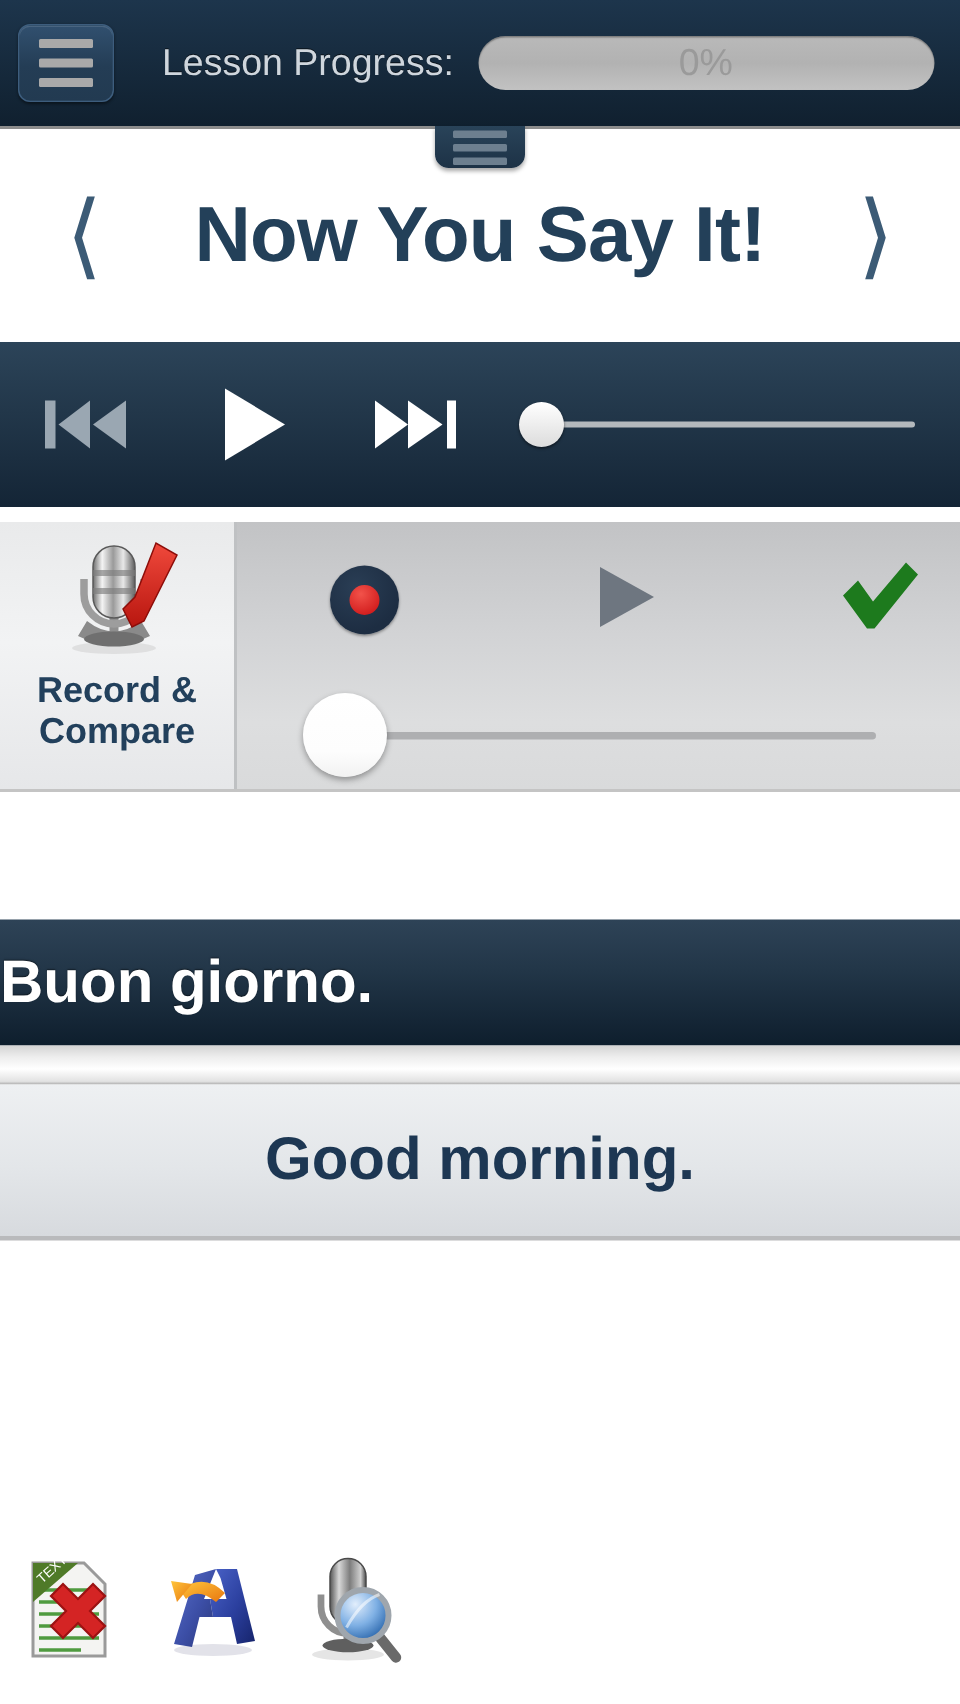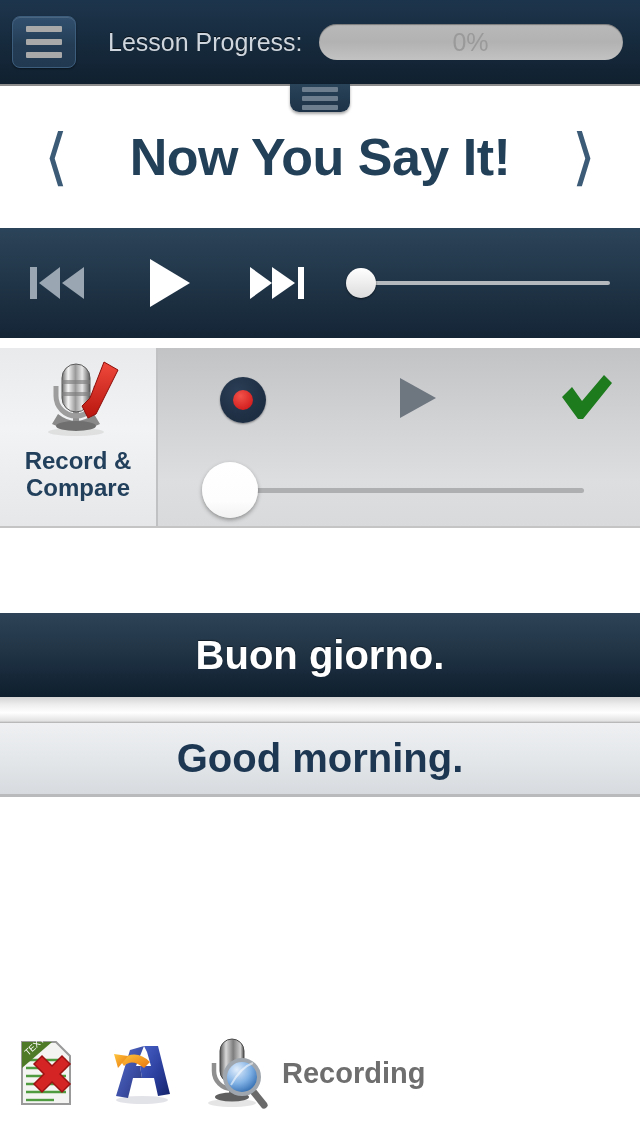--- a/index.html
+++ b/index.html
@@ -139,32 +139,32 @@
   .rc-knob {
     position:absolute; left:44px; width:56px; height:56px; border-radius:50%;
     background:linear-gradient(to bottom,#ffffff 0%,#fdfdfd 70%,#f2f2f2 100%);
     box-shadow:0 2px 4px rgba(0,0,0,.35); z-index:2; cursor:pointer;
   }
 
   
   .phrase-target {
     position:absolute; left:0; top:613px; width:640px; height:84px;
     background:linear-gradient(to bottom,#2e4357 0%,#223648 40%,#0e1e2d 100%);
-    display:flex; align-items:center; justify-content:center;
+    display:flex; align-items:center; justify-content:flex-start;
     cursor:pointer;
   }
   .phrase-target span { color:#ffffff; font-size:40px; font-weight:bold;
     text-shadow:0 -1px 1px rgba(0,0,0,.5); }
 
   .phrase-gap {
     position:absolute; left:0; top:697px; width:640px; height:26px;
     background:linear-gradient(to bottom,#d4d4d4 0%,#eeeeee 30%,#ffffff 60%,#e2e2e2 92%,#ababab 100%);
   }
   .phrase-native {
-    position:absolute; left:0; top:723px; width:640px; height:74px;
+    position:absolute; left:0; top:723px; width:640px; height:104px;
     background:linear-gradient(to bottom,#eef0f2 0%,#e3e6e9 55%,#d7dade 100%);
     border-bottom:3px solid #b9babc;
     display:flex; align-items:center; justify-content:center;
     cursor:pointer;
   }
   .phrase-native span { color:#1d3753; font-size:40px; font-weight:bold; }
 
   
   .toolbar {
     position:absolute; left:0; bottom:0; width:640px; height:126px;
@@ -366,16 +366,15 @@
         <rect x="31" y="44" width="6" height="18" fill="#7f7f7f"></rect>
         <ellipse cx="34" cy="64" rx="17" ry="4.5" fill="#5f5f5f"></ellipse>
         <path d="M16 30 v8 a18 18 0 0 0 36 0 v-8" fill="none" stroke="#8f8f8f" stroke-width="4.5"></path>
         <rect x="22" y="6" width="24" height="44" rx="12" fill="url(#mic2)" stroke="#4a4a4a" stroke-width="1"></rect>
         <line x1="50" y1="52" x2="66" y2="72" stroke="#6a6a6a" stroke-width="7" stroke-linecap="round"></line>
         <circle cx="44" cy="44" r="17" fill="url(#lens)" stroke="#9fa6ad" stroke-width="4"></circle>
         <path d="M33 52 q10 -18 22 -22" fill="none" stroke="#ffffff" stroke-width="2" opacity=".55"></path>
       </svg>
     </div>
     <div class="tool-label dim">
-      <div>Recording</div>
     </div>
   </div>
 </div>
 
 </body></html>

